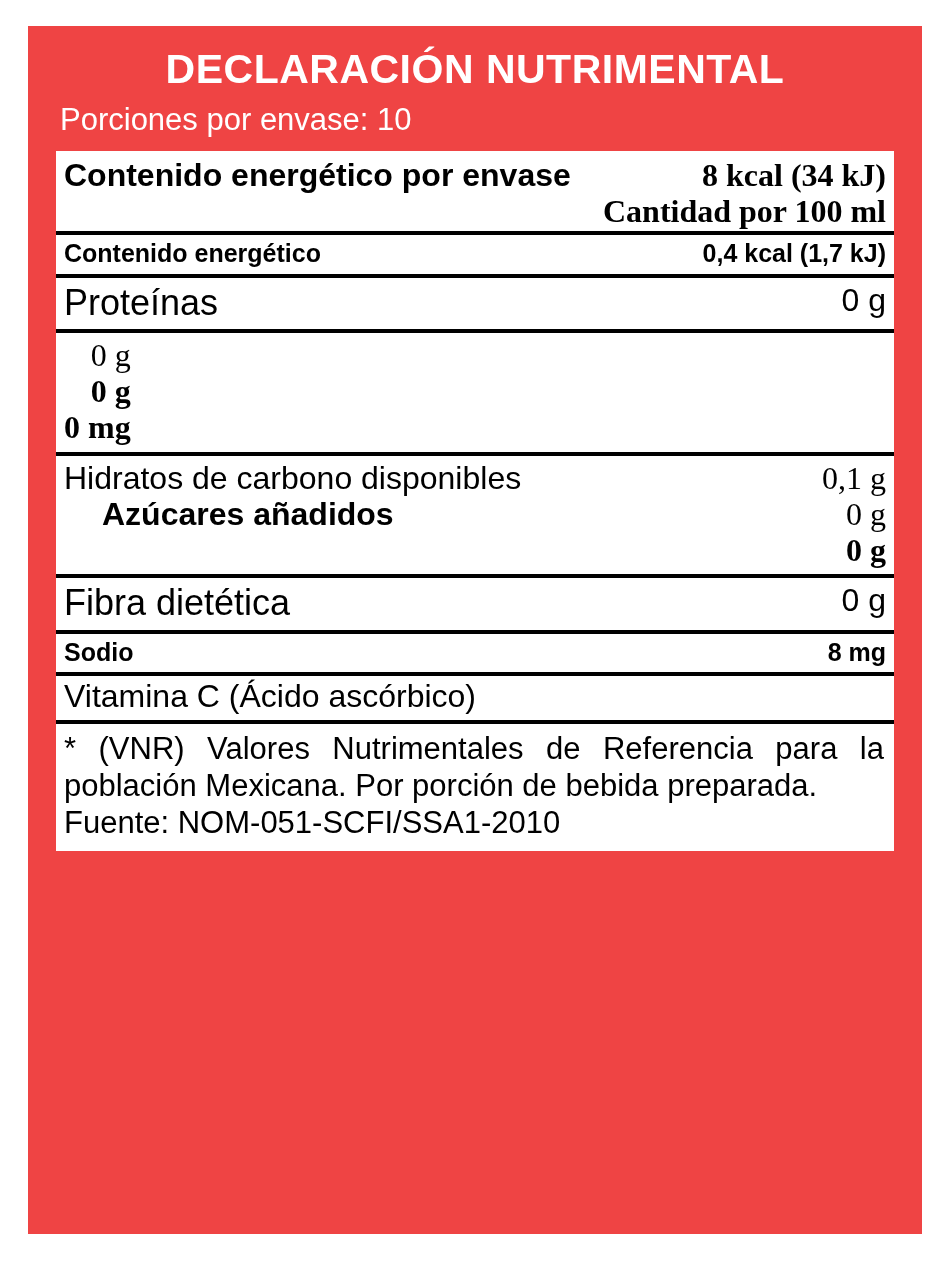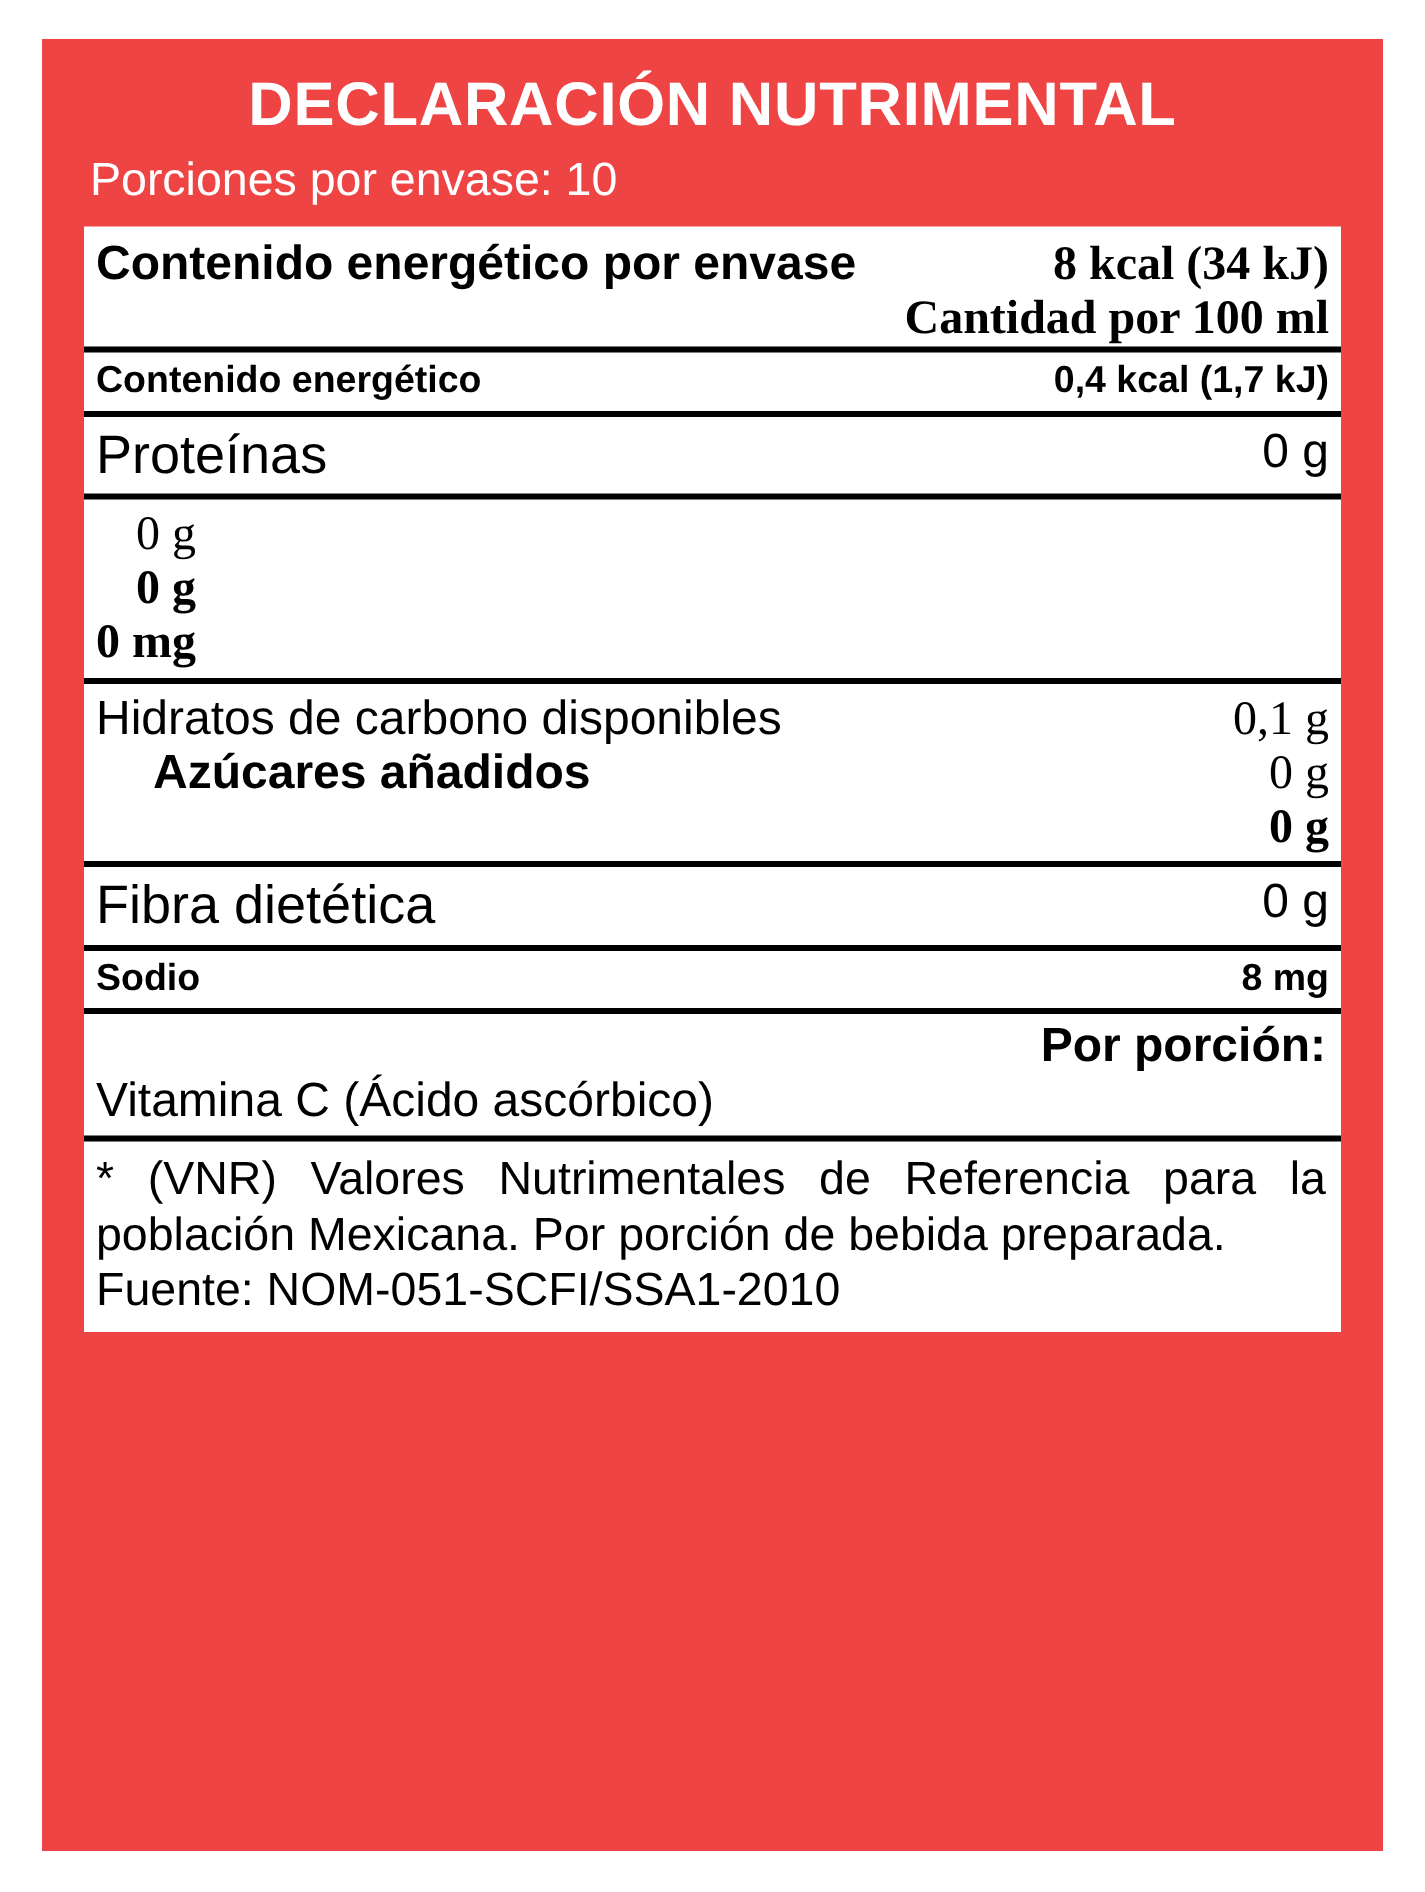--- a/index.html
+++ b/index.html
@@ -192,21 +192,20 @@
         <div class="lbl">Fibra dietética</div>
         <div class="val">0 g</div>
       </div>
 
       <div class="row sep row-big">
         <div class="lbl b">Sodio</div>
         <div class="val b">8 mg</div>
       </div>
 
       <div class="vitblock sep">
-        <div class="vit-top">Por porción:</div>
         <div class="vit-bottom">
           <div class="lbl">Vitamina C (Ácido ascórbico)</div>
         </div>
       </div>
 
       <div class="footnote sep">
         <div>* (VNR) Valores Nutrimentales de Referencia para la población Mexicana. Por porción de bebida preparada.</div>
         <div class="src">Fuente: NOM-051-SCFI/SSA1-2010</div>
       </div>
 

